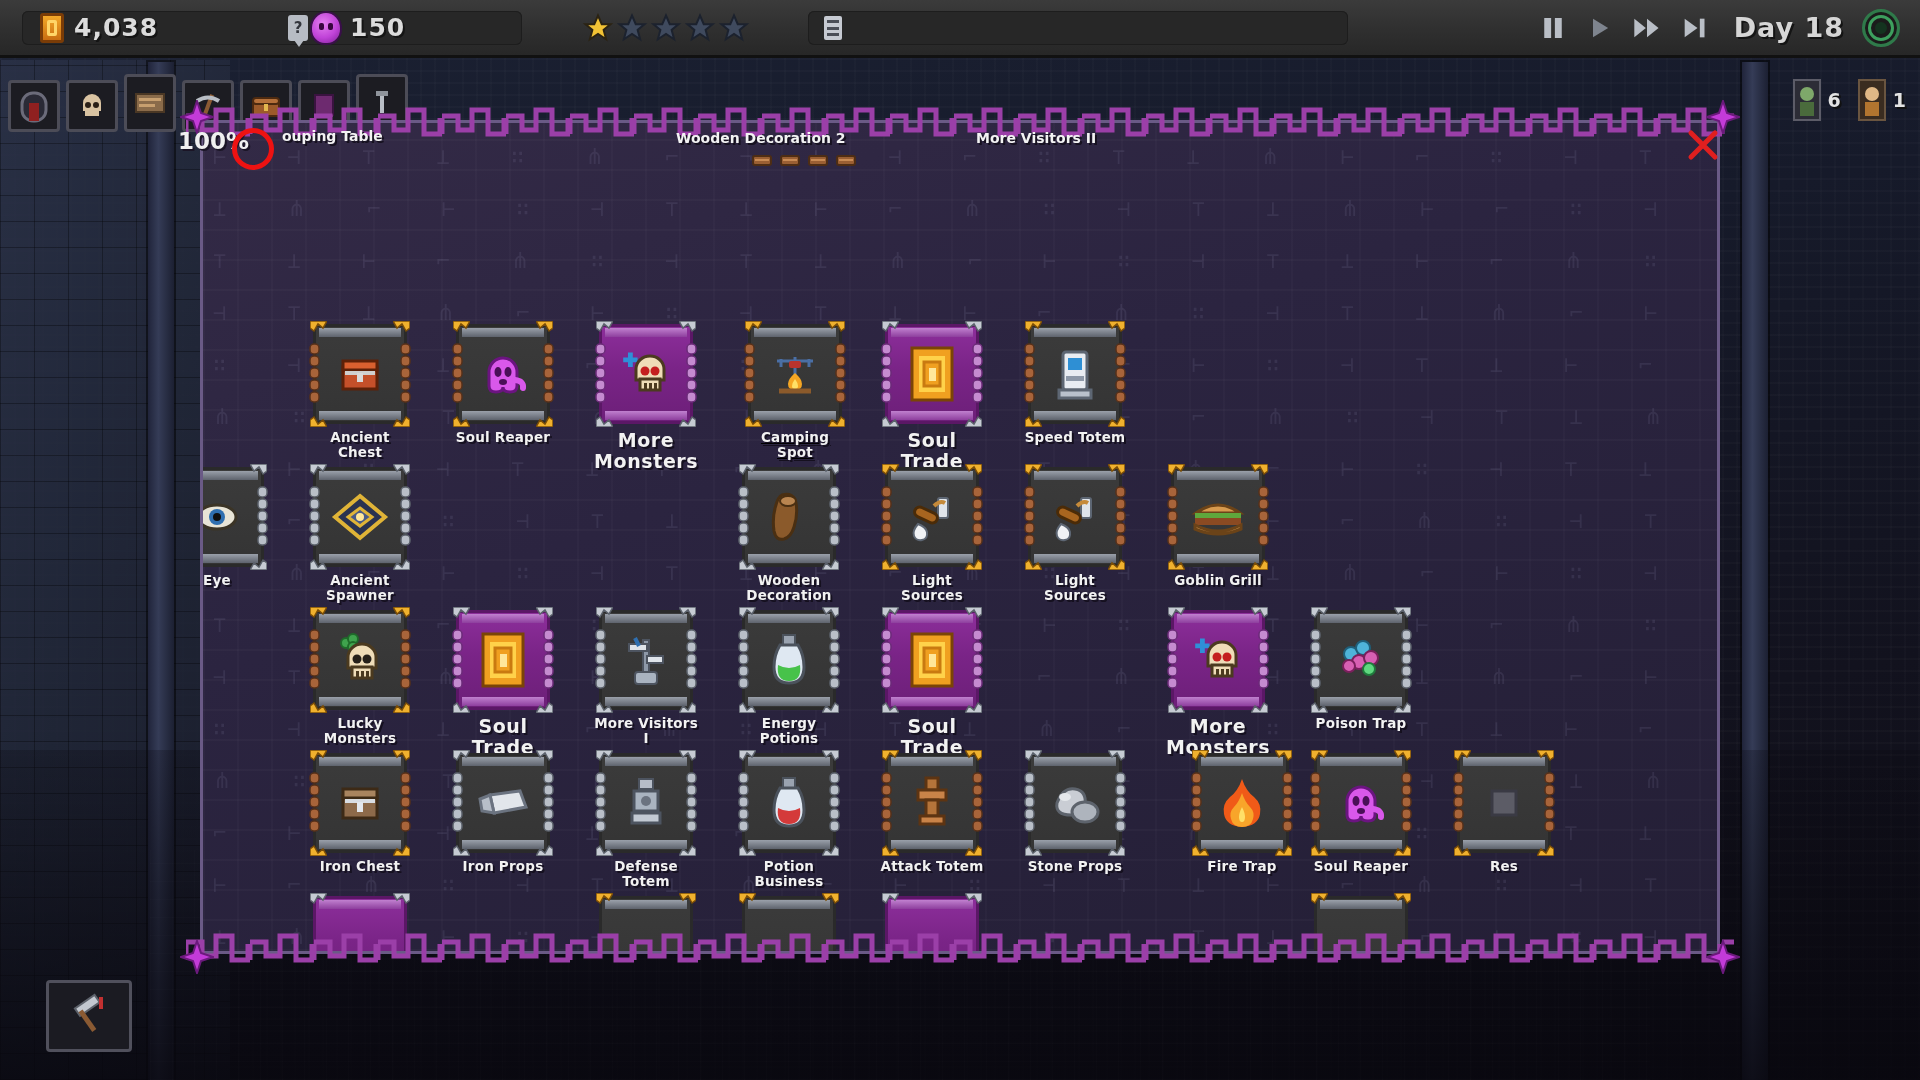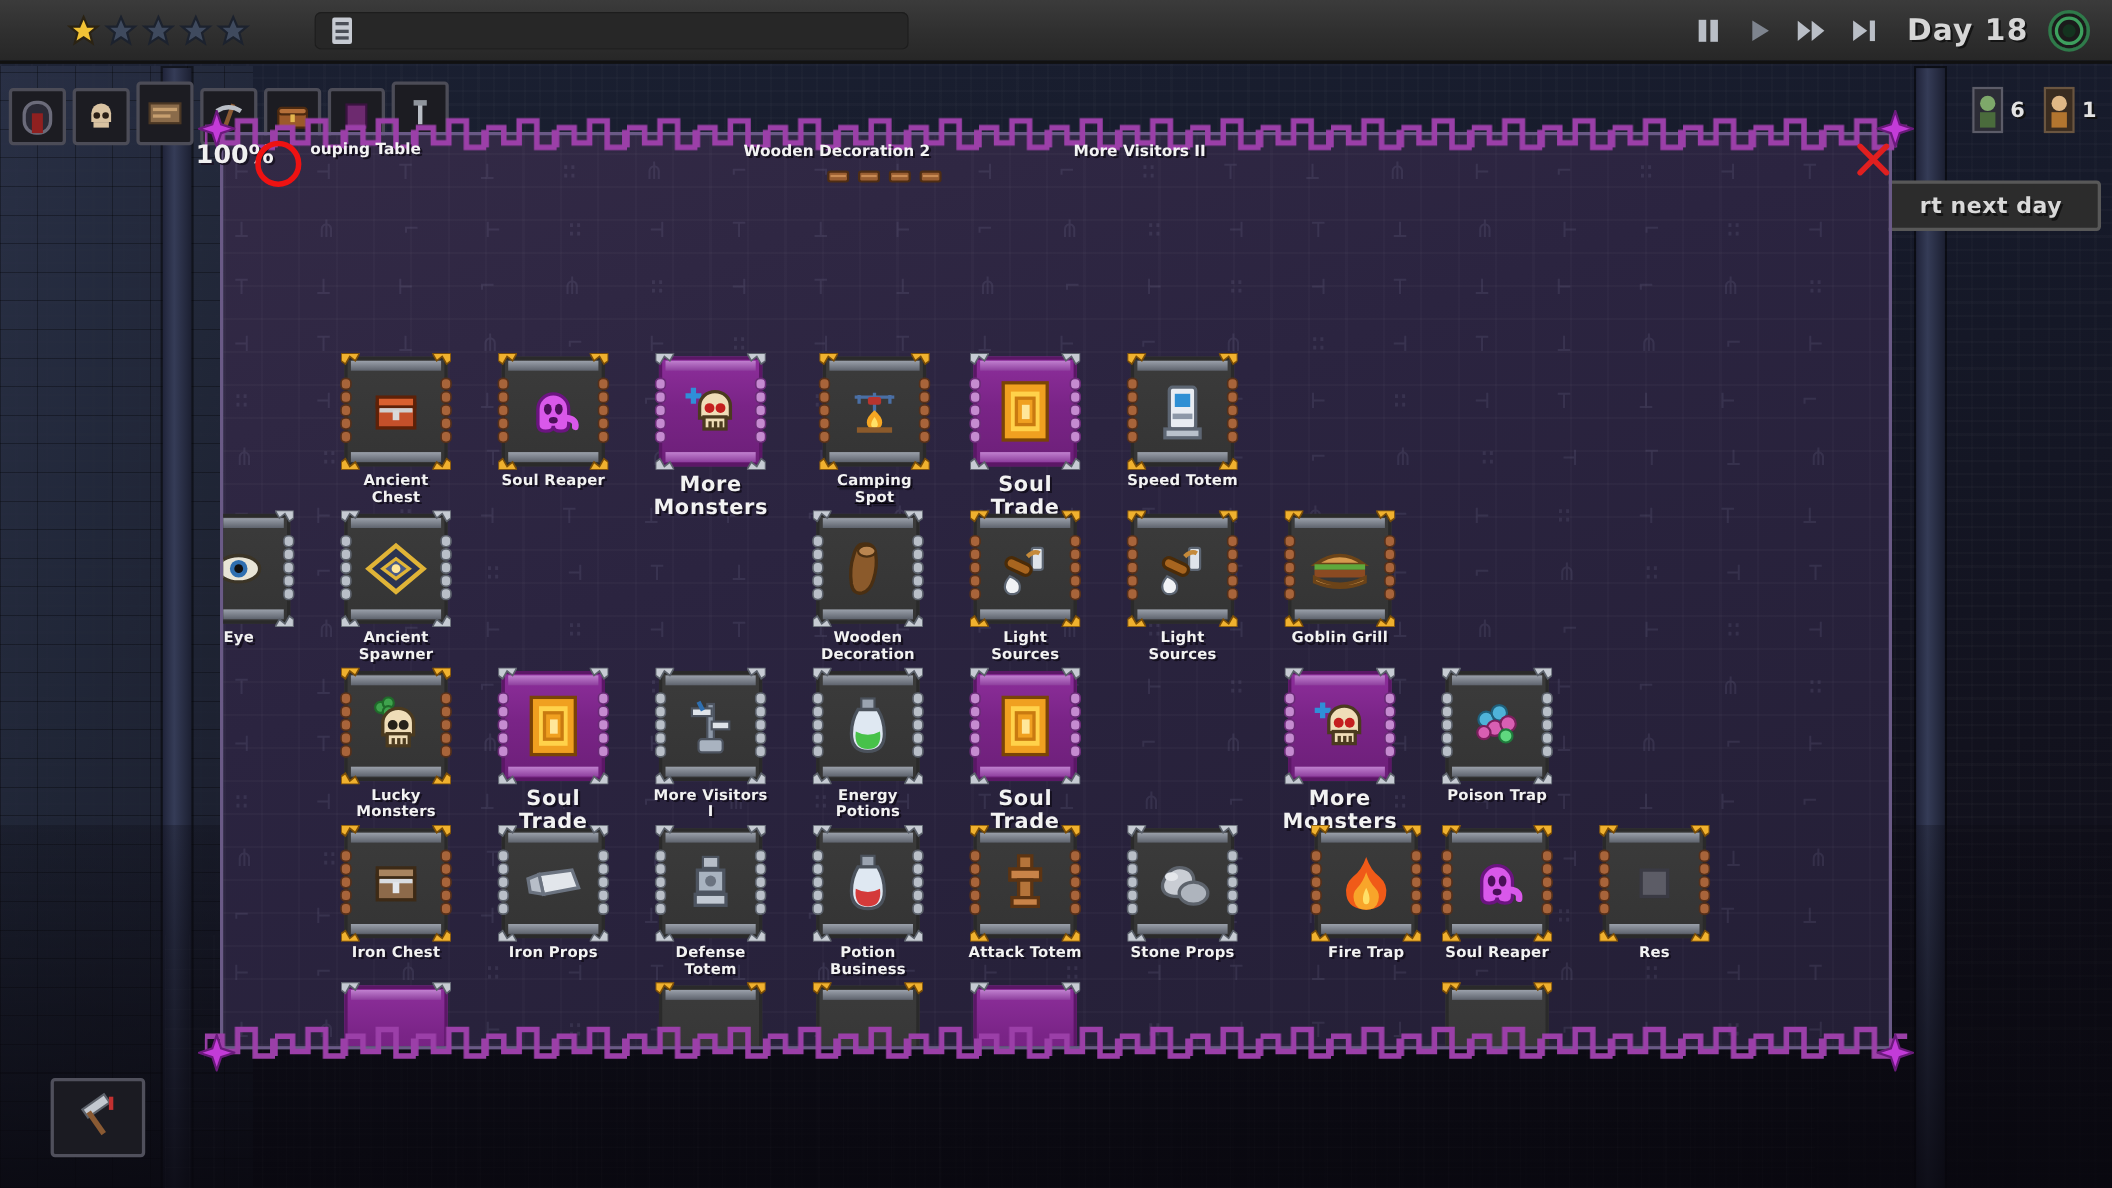--- a/index.html
+++ b/index.html
@@ -238,20 +238,30 @@
 
   <div class="bg"></div>
   <div class="bg-stone-l"></div>
   <div class="pillar" style="left:148px;top:62px;height:1018px;"></div>
   <div class="pillar" style="left:1742px;top:62px;height:1018px;"></div>
   <div class="bg-dark-floor"></div>
   <div class="bg-wall-b"></div>
 
   <div class="topbar">
 
+    <div class="res-pill">
+      <div class="icon-gold"></div>
+      <div class="res-val">4,038</div>
+      <div style="width:110px"></div>
+      <div class="q-bubble">
+          <span>?</span>
+        </div>
+      <div class="icon-soul"></div>
+      <div class="res-val">150</div>
+    </div>
 
     <div class="stars">
       <svg class="star" viewBox="0 0 24 24">
         <path d="M12 2 L15 9 L22 9 L16.5 13.5 L18.5 21 L12 16.8 L5.5 21 L7.5 13.5 L2 9 L9 9 Z" fill="#f2c335" stroke="#2b2313" stroke-width="1.6"></path>
       </svg>
       <svg class="star" viewBox="0 0 24 24">
         <path d="M12 2 L15 9 L22 9 L16.5 13.5 L18.5 21 L12 16.8 L5.5 21 L7.5 13.5 L2 9 L9 9 Z" fill="#3f4a5e" stroke="#1c222e" stroke-width="1.6"></path>
       </svg>
       <svg class="star" viewBox="0 0 24 24">
         <path d="M12 2 L15 9 L22 9 L16.5 13.5 L18.5 21 L12 16.8 L5.5 21 L7.5 13.5 L2 9 L9 9 Z" fill="#3f4a5e" stroke="#1c222e" stroke-width="1.6"></path>
@@ -353,23 +363,20 @@
     <div class="rc-item">
       <svg class="portrait" viewBox="0 0 30 44">
         <rect x="2" y="2" width="26" height="40" fill="#3a2c20" stroke="#6a5540" stroke-width="2"></rect>
         <circle cx="15" cy="16" r="7" fill="#e0b886"></circle>
         <rect x="8" y="24" width="14" height="14" fill="#b2752f"></rect>
       </svg>
       <span class="rc-num">1</span>
     </div>
   </div>
 
-  <div class="nextday">
-    <span>rt next day</span>
-  </div>
 
   <div class="hammer-slot">
     <svg width="48" height="46" viewBox="0 0 48 46">
       <rect x="10" y="8" width="24" height="9" fill="#c3c8d0" stroke="#5d626b" stroke-width="2" transform="rotate(-35 22 12)"></rect>
       <rect x="20" y="16" width="5" height="24" fill="#8a5a33" transform="rotate(-35 22 28)"></rect>
       <rect x="34" y="4" width="4" height="12" fill="#c23030"></rect>
     </svg>
   </div>
 
 

